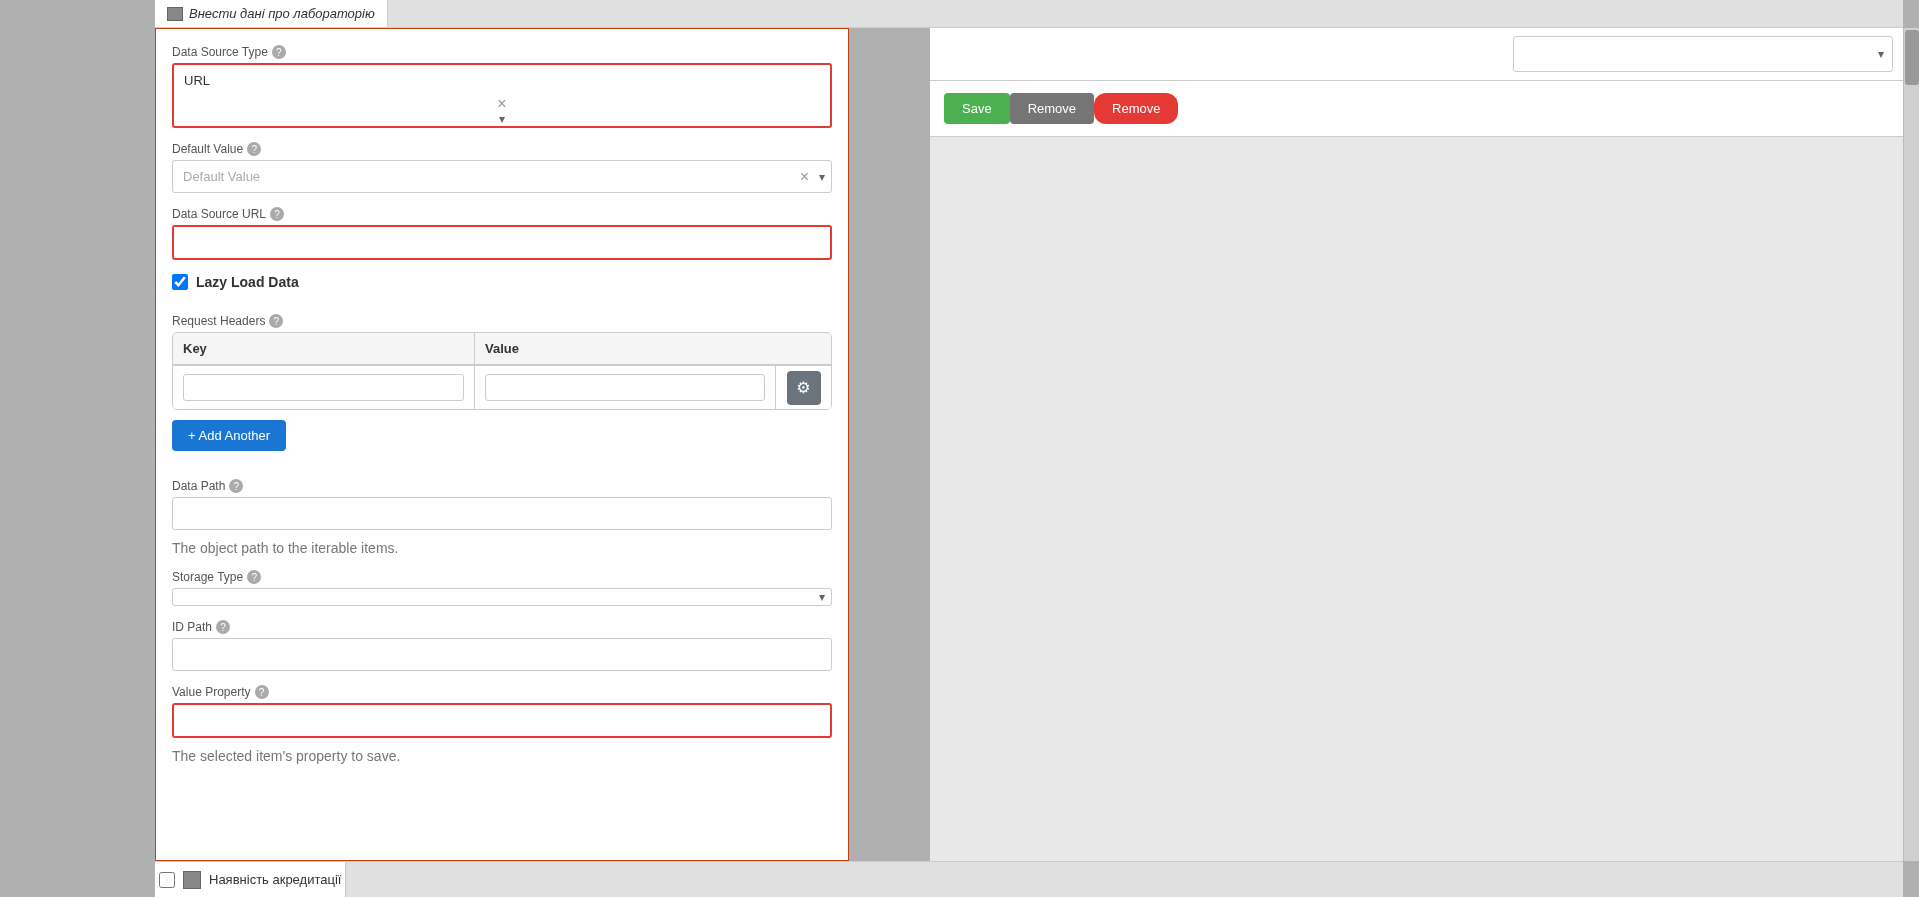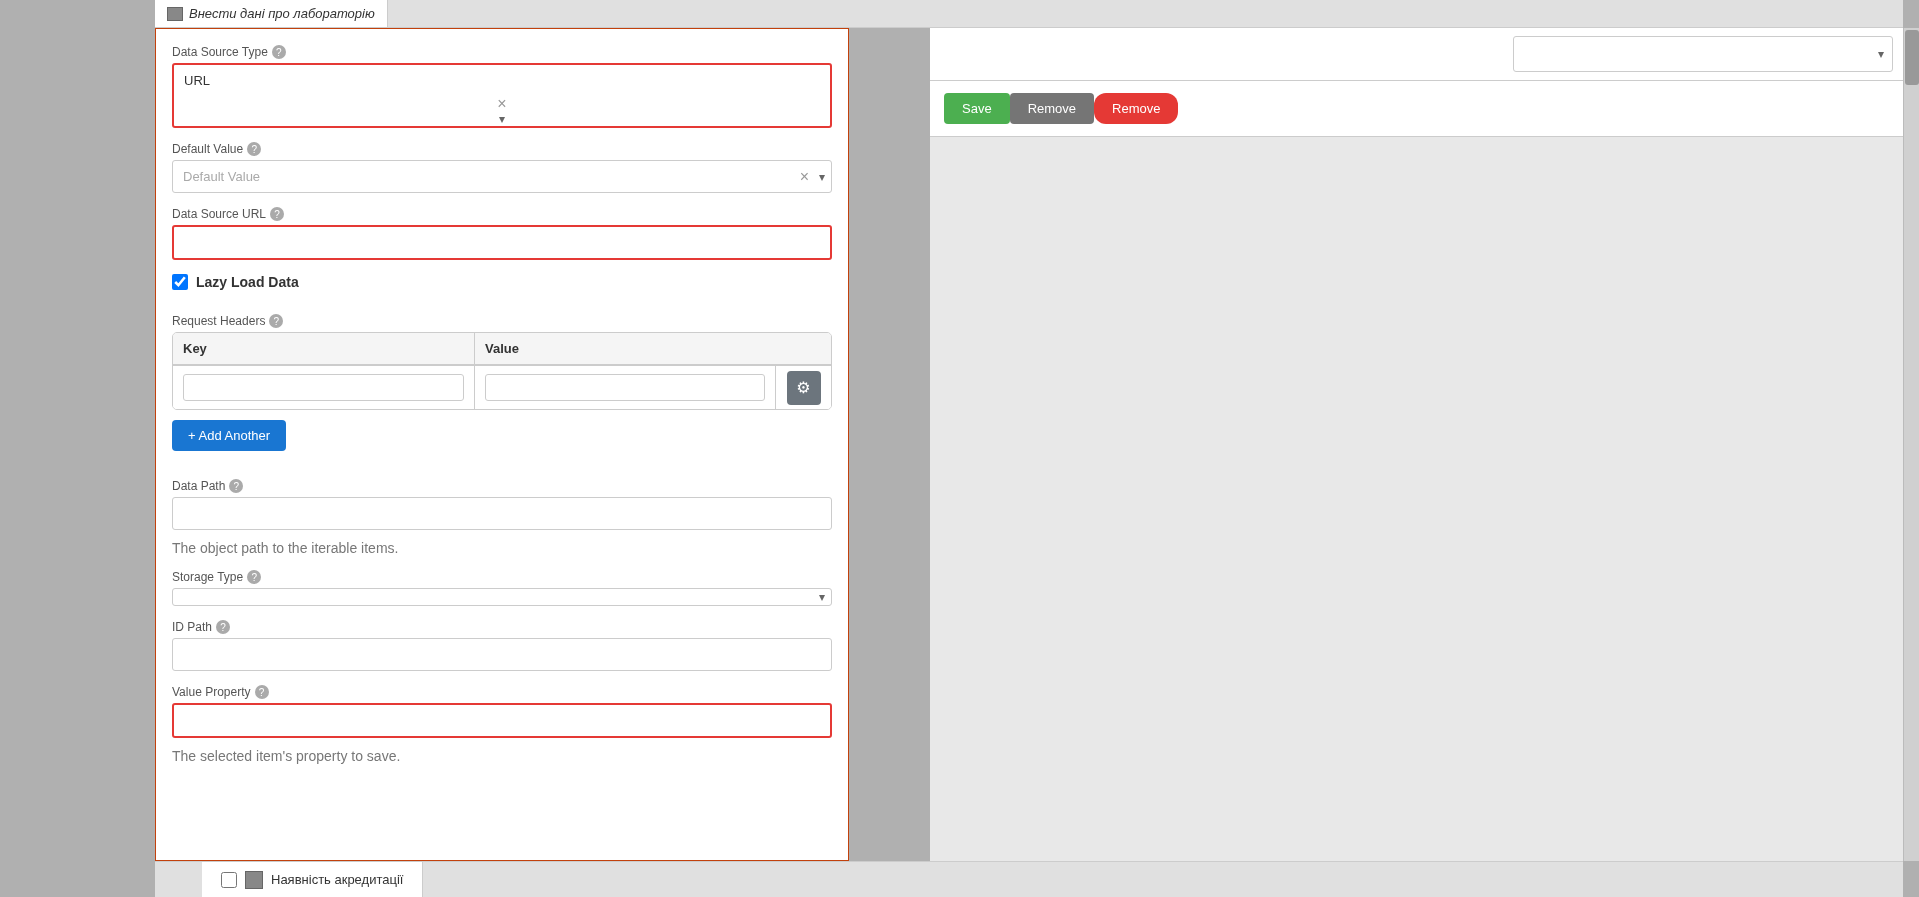--- a/index.html
+++ b/index.html
@@ -285,26 +285,25 @@
       border-top: 1px solid #ccc;
       height: 36px;
       display: flex;
       align-items: center;
     }
 
     .bottom-tab {
       display: flex;
       align-items: center;
       gap: 8px;
-      padding: 0 19px;
+      padding: 0 4px;
       height: 100%;
       background: #fff;
       border-right: 1px solid #ccc;
       font-size: 13px;
-      margin-left: 47px;
     }
 
     .bottom-tab .tab-checkbox {
       width: 16px;
       height: 16px;
     }
 
     .bottom-tab .tab-icon-sq {
       width: 18px;
       height: 18px;

